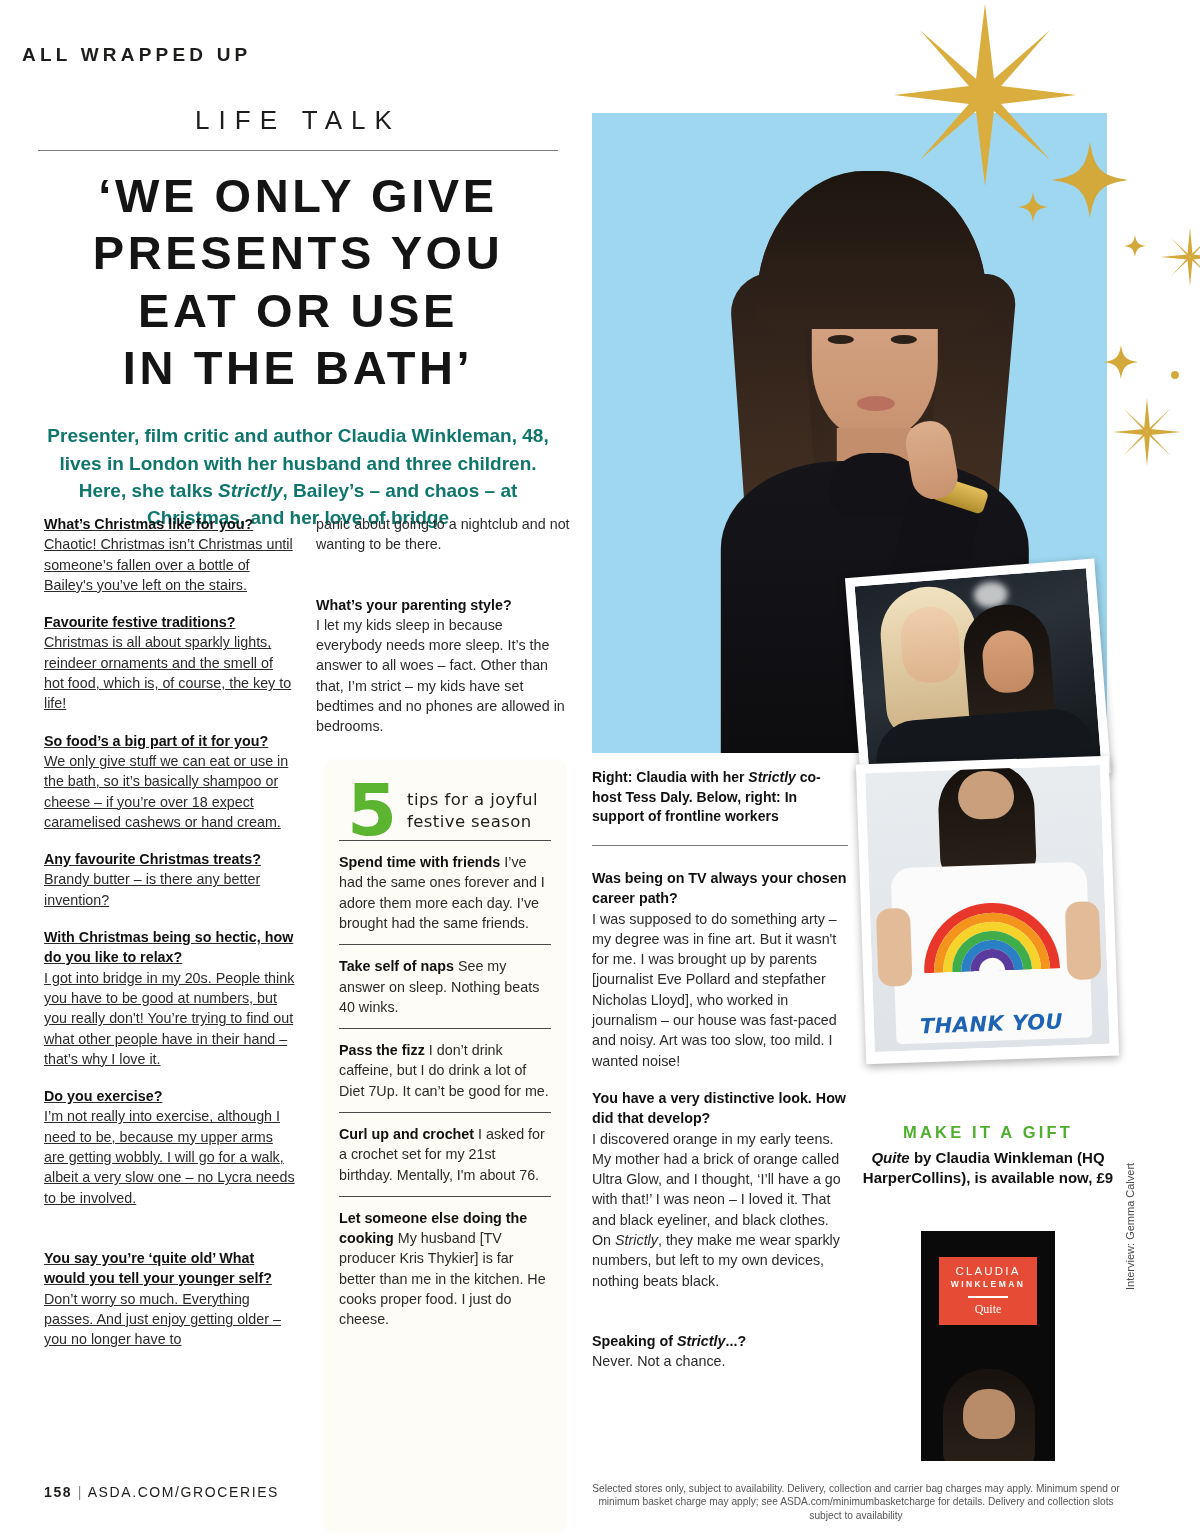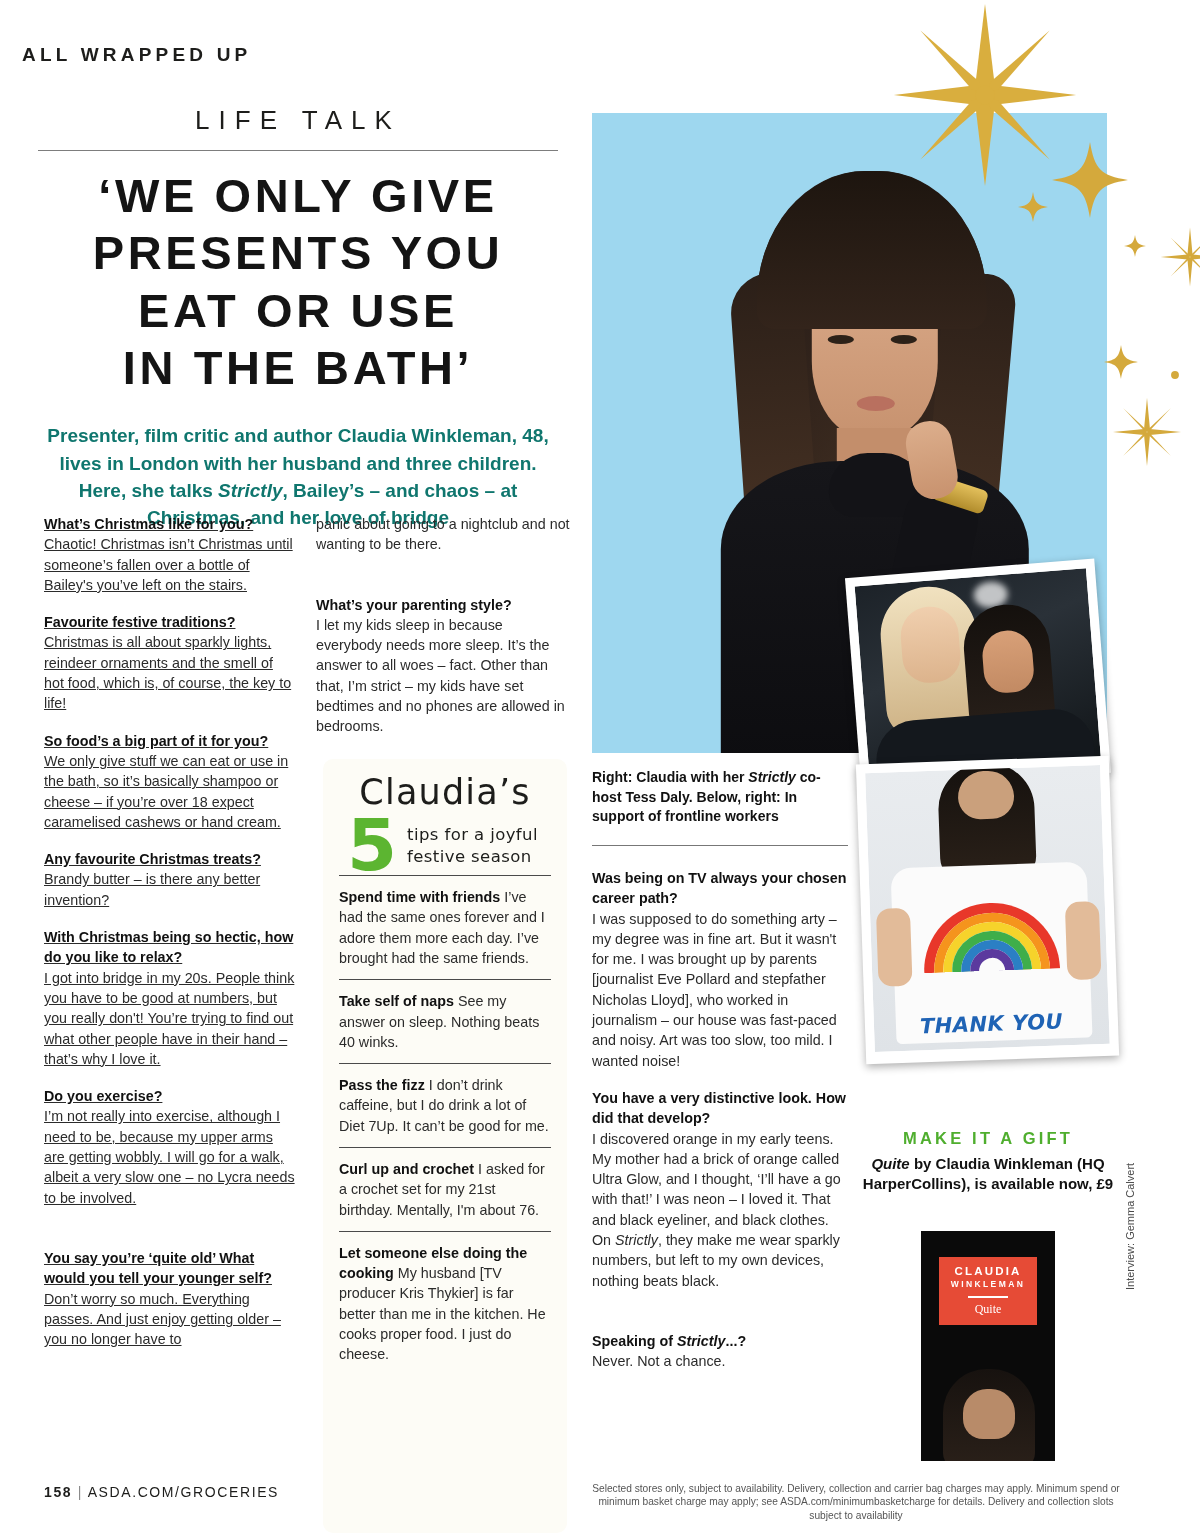--- a/index.html
+++ b/index.html
@@ -228,36 +228,36 @@
     position: absolute; left: 592px; top: 768px; width: 248px;
     font-size: 14px; line-height: 1.4; font-weight: 700; color: #111;
   }
   .caption i { font-style: italic; }
   .cap-rule { position: absolute; left: 592px; top: 845px; width: 256px; border-top: 1.3px solid #777; }
 
   
   .gift { position: absolute; left: 862px; top: 1100px; width: 252px; text-align: center; }
   .gift-bar { height: 17px; width: 100%; border-radius: 1px; }
   .gift-title {
-    margin-top: 12px; font-size: 16.5px; font-weight: 700; letter-spacing: 3.2px;
+    margin-top: 6px; font-size: 16.5px; font-weight: 700; letter-spacing: 3.2px;
     color: #4fae2e;
   }
   .gift-text { margin-top: 6px; font-size: 15px; line-height: 1.36; font-weight: 700; color: #111; }
   .gift-text i { font-style: italic; }
 
   .book {
     position: absolute; left: 921px; top: 1231px; width: 134px; height: 230px;
     background: #0a0a0a; overflow: hidden;
   }
   .book-panel {
     position: absolute; left: 18px; top: 26px; width: 98px; height: 68px;
     background: #e64b36;
     display: flex; flex-direction: column; align-items: center; justify-content: center;
   }
-  .book-a { font-size: 11.5px; font-weight: 700; letter-spacing: 2.2px; color: #fff; }
+  .book-a { font-size: 11.5px; font-weight: 400; letter-spacing: 2.2px; color: #fff; }
   .book-b { font-size: 8.5px; font-weight: 700; letter-spacing: 2.4px; color: #fff; margin-top: 2px; }
   .book-line { width: 40px; height: 2.5px; background: #fff; margin: 7px 0 4px; }
   .book-c { font-size: 12px; color: #fff; font-family: "Liberation Serif", serif; }
   .book-hair {
     position: absolute; left: 22px; bottom: -8px; width: 92px; height: 100px;
     background: linear-gradient(180deg,#17120f,#2a2019); border-radius: 44px 44px 16px 16px;
   }
   .book-face {
     position: absolute; left: 42px; bottom: 22px; width: 52px; height: 50px;
     background: #b88b69; border-radius: 24px 24px 20px 20px;
@@ -321,21 +321,20 @@
 </div>
 
 <div class="folio">
   <b>158</b>
   <span class="sep">|</span>
   <span>ASDA.COM/GROCERIES</span>
 </div>
 
 <div class="tips-box gold">
   <div class="tips-inner">
-    <div class="tips-title">Claudia’s</div>
     <div class="tips-sub">
       <div class="tips-num">5</div>
       <div class="tips-sub-text">tips for a joyful festive season</div>
     </div>
     <div class="tip"><b>Spend time with friends</b><span> I’ve had the same ones forever and I adore them more each day. I’ve brought had the same friends.</span></div>
     <div class="tip"><b>Take self of naps</b><span> See my answer on sleep. Nothing beats 40 winks.</span></div>
     <div class="tip"><b>Pass the fizz</b><span> I don’t drink caffeine, but I do drink a lot of Diet 7Up. It can’t be good for me.</span></div>
     <div class="tip"><b>Curl up and crochet</b><span> I asked for a crochet set for my 21st birthday. Mentally, I'm about 76.</span></div>
     <div class="tip"><b>Let someone else doing the cooking</b><span> My husband [TV producer Kris Thykier] is far better than me in the kitchen. He cooks proper food. I just do cheese.</span></div>
   </div>

